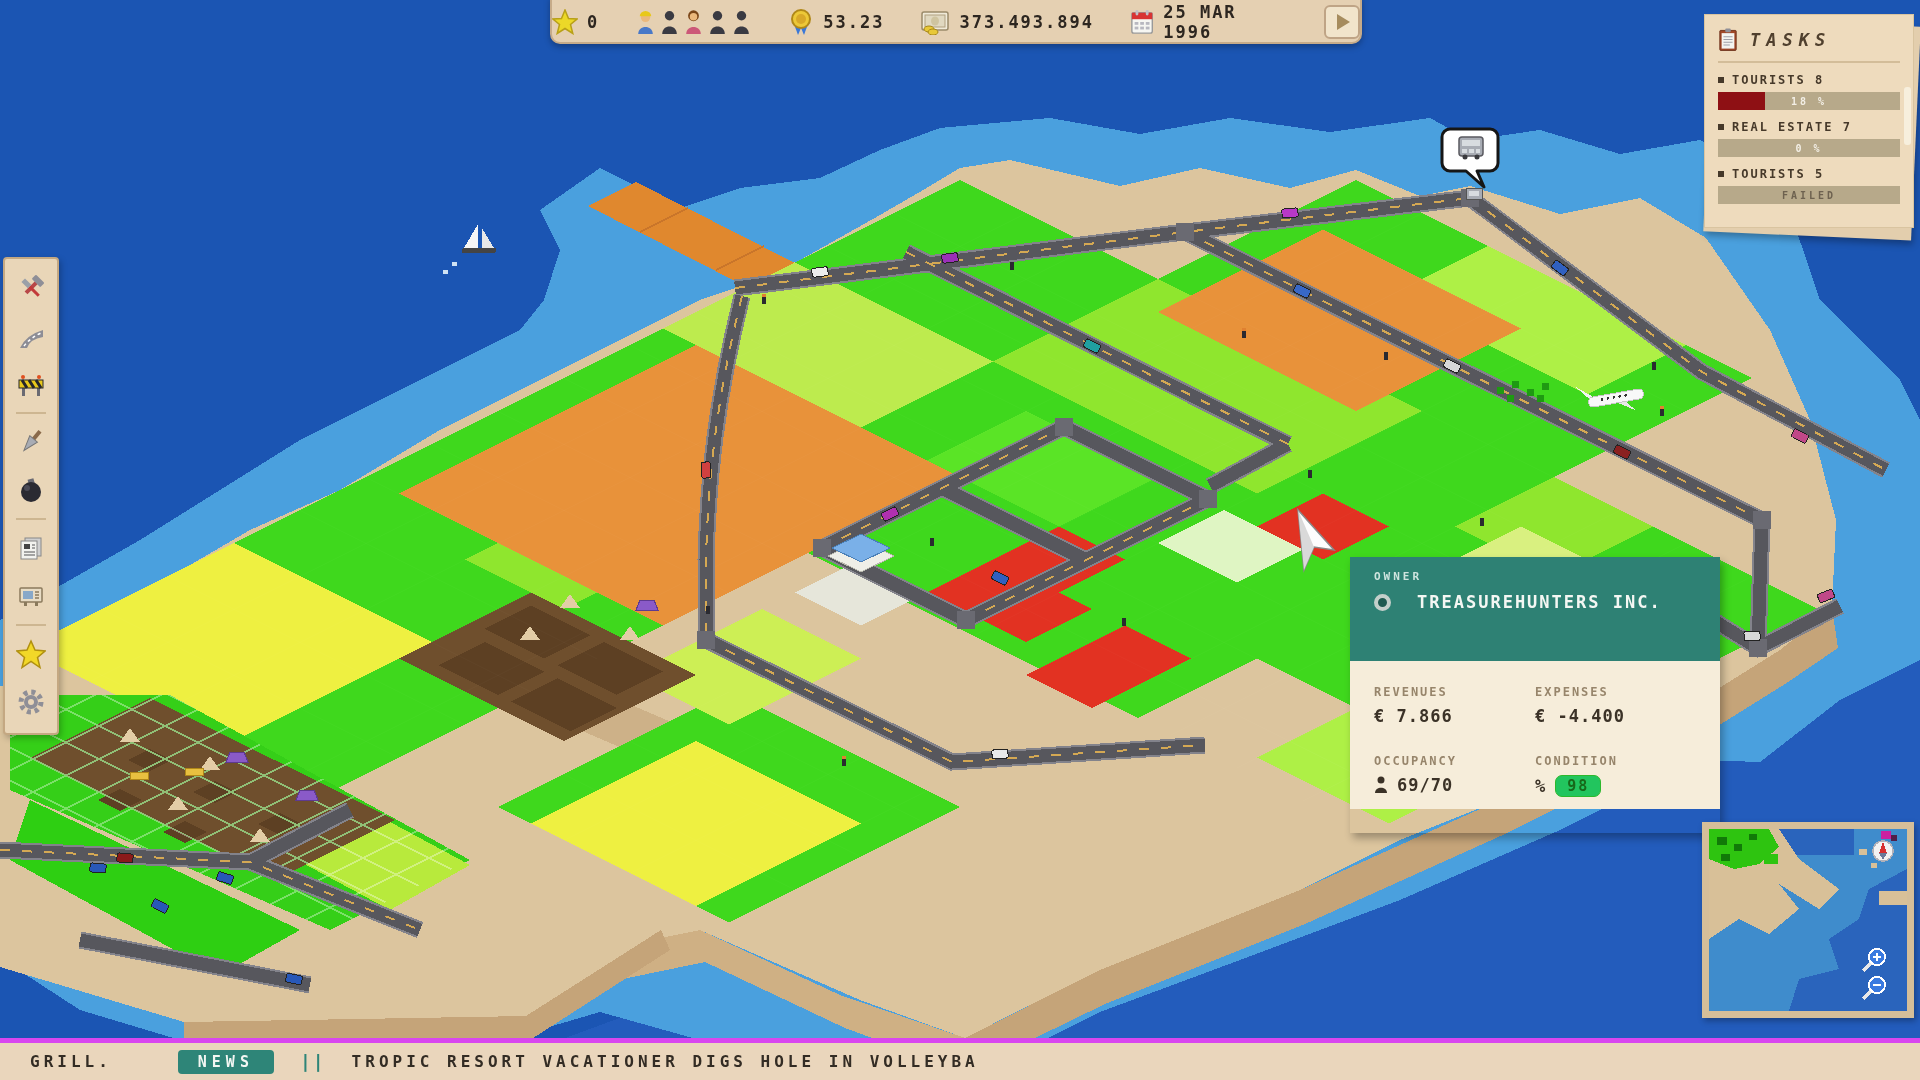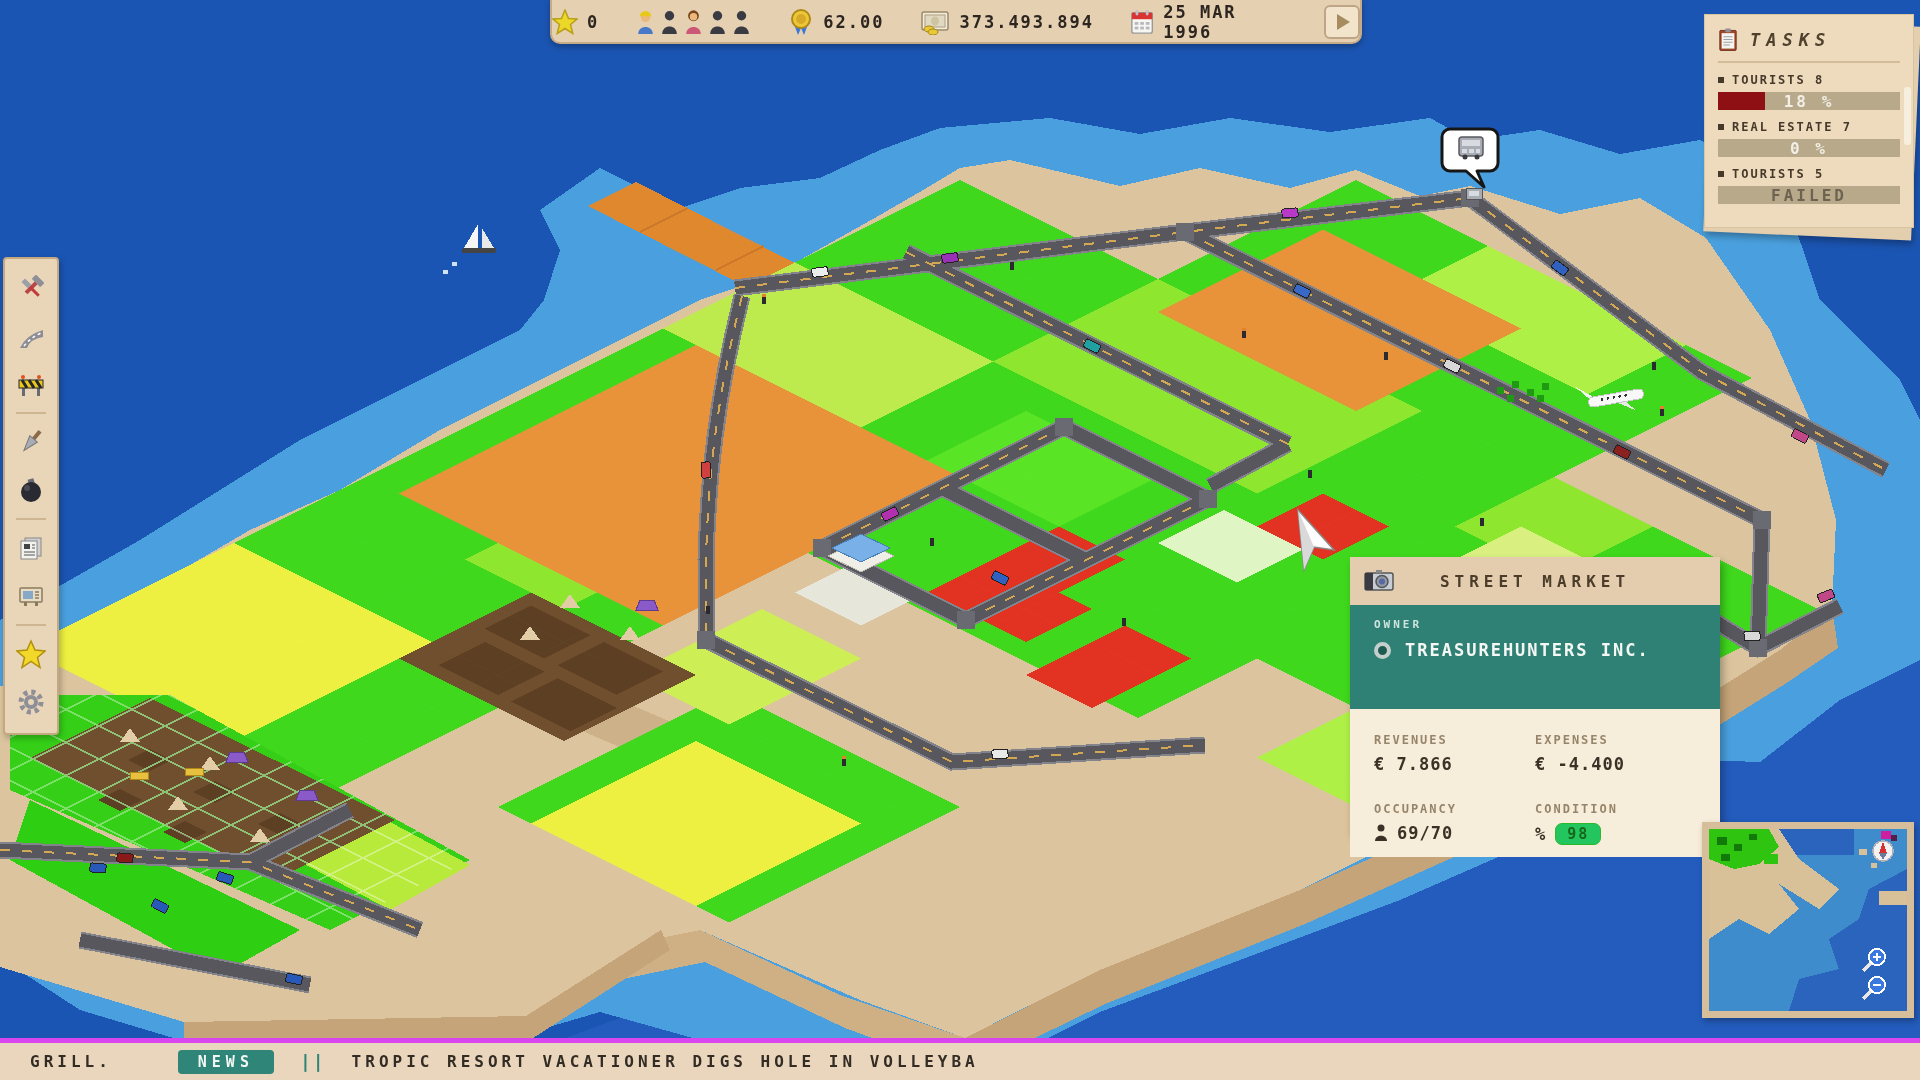--- a/index.html
+++ b/index.html
@@ -40,35 +40,35 @@
     overflow:hidden; }
   .tasks-title { display:flex; align-items:center; gap:12px; font-size:17px;
     letter-spacing:6px; color:#50402e;font-style:italic; }
   .tasks-div { border-top:2px solid #d3bd99; margin:9px 0 4px; }
   .task-label { display:flex; align-items:center; font-size:12px; letter-spacing:2px;
     color:#46392a; margin-top:10px; }
   .task-bullet { width:6px; height:6px; background:#46392a; margin-right:8px; }
   .task-bar { position:relative; height:18px; background:#b7a98a; margin-top:5px; }
   .task-fill { position:absolute; left:0; top:0; bottom:0; background:#8e1014; }
   .task-pct { position:absolute; inset:0; display:flex; align-items:center; justify-content:center;
-    font-size:16px; letter-spacing:3px; color:#f3efe6; }
+    font-size:10px; letter-spacing:3px; color:#f3efe6; }
   .task-pct.dark { color:#6e6250; }
   .tasks-scroll { position:absolute; right:2px; top:72px; width:7px; height:58px;
     background:#f7efdd; border-radius:3px; }
 
   
   .bpanel { position:absolute; left:1350px; top:557px; width:370px; height:276px; z-index:24;
     box-shadow:3px 5px 8px rgba(0,0,0,.3); }
   .bpanel-head { position:relative; height:48px; background:#e3cdae;
     display:flex; align-items:center; justify-content:center; }
   .bpanel-head .cam { position:absolute; left:14px; top:12px; }
   .bpanel-title { font-size:16px; letter-spacing:5px; color:#4c3c2a; }
   .bpanel-owner { height:104px; background:#2e8174; padding:13px 24px 0; }
   .owner-label { font-size:11px; letter-spacing:3px; color:#cfe4de; }
-  .owner-row { display:flex; align-items:center; gap:14px; margin-top:9px; }
+  .owner-row { display:flex; align-items:center; gap:26px; margin-top:9px; }
   .owner-ring { width:17px; height:17px; border-radius:50%; border:4px solid #c3cfca; background:#1e5a50; }
   .owner-name { font-size:17px; letter-spacing:2px; color:#f4f7f3; }
   .bpanel-body { height:148px; background:#f6edda; padding:24px 24px 0;
     display:grid; grid-template-columns:1fr 1fr; grid-row-gap:15px; }
   .stat-label { font-size:12px; letter-spacing:2px; color:#97856b; margin-bottom:7px; }
   .stat-value { font-size:17px; letter-spacing:1px; color:#3b3227; display:flex; align-items:center; gap:9px; }
   .cond-badge { display:inline-block; background:#22c55e; border:1px solid #2cb82c;
     color:#17691a; font-size:15px; letter-spacing:2px; padding:1px 11px; border-radius:7px; }
 
   
@@ -410,21 +410,21 @@
           <path d="M3,24 C3,14.5 17,14.5 17,24 Z" fill="#3a3a42"></path>
     </svg>
   </div>
   <div class="hud-group">
     <svg width="26" height="28" viewBox="0 0 26 28">
       <polygon points="6,16 10,27 13,20" fill="#3a78d8"></polygon>
           <polygon points="20,16 16,27 13,20" fill="#3a78d8"></polygon>
       <circle cx="13" cy="11" r="9" fill="#ecc838" stroke="#b08818" stroke-width="2"></circle>
       <circle cx="13" cy="11" r="5" fill="#d8a828"></circle>
     </svg>
-    <span class="hud-val">62.00</span>
+    <span class="hud-val">53.23</span>
   </div>
   <div class="hud-group">
     <svg width="30" height="26" viewBox="0 0 30 26">
       <rect x="2" y="3" width="26" height="18" rx="2" fill="#f0ead8" stroke="#9a8a6a" stroke-width="1.5"></rect>
       <rect x="5" y="6" width="20" height="12" fill="#e0d8c0" stroke="#b0a080" stroke-width="1"></rect>
       <ellipse cx="15" cy="12" rx="4" ry="4.5" fill="#cfc4a0"></ellipse>
       <ellipse cx="9" cy="20" rx="5" ry="3" fill="#e8c838" stroke="#a88818" stroke-width="1"></ellipse>
       <ellipse cx="13" cy="23" rx="5" ry="3" fill="#e8c838" stroke="#a88818" stroke-width="1"></ellipse>
     </svg>
     <span class="hud-val">373.493.894</span>
@@ -568,30 +568,20 @@
     <div class="task-bar">
       <div class="task-fill" style="width:0%"></div>
       <div class="task-pct dark">FAILED</div>
     </div>
 
     <div class="tasks-scroll"></div>
   </div>
 </div>
 
 <div class="bpanel">
-  <div class="bpanel-head">
-    <svg class="cam" width="30" height="24" viewBox="0 0 30 24">
-      <rect x="1" y="4" width="28" height="17" rx="2" fill="#c8ccd4" stroke="#555" stroke-width="1.5"></rect>
-      <rect x="1" y="4" width="8" height="17" fill="#3a3a40"></rect>
-      <circle cx="18" cy="12.5" r="6" fill="#9098a8" stroke="#555" stroke-width="1.5"></circle>
-      <circle cx="18" cy="12.5" r="3" fill="#5868a0"></circle>
-      <rect x="12" y="1" width="6" height="3" fill="#888"></rect>
-    </svg>
-    <span class="bpanel-title">STREET MARKET</span>
-  </div>
   <div class="bpanel-owner">
     <div class="owner-label">OWNER</div>
     <div class="owner-row">
       <span class="owner-ring"></span>
       <span class="owner-name">TREASUREHUNTERS INC.</span>
     </div>
   </div>
   <div class="bpanel-body">
     <div>
       <div class="stat-label">REVENUES</div>

